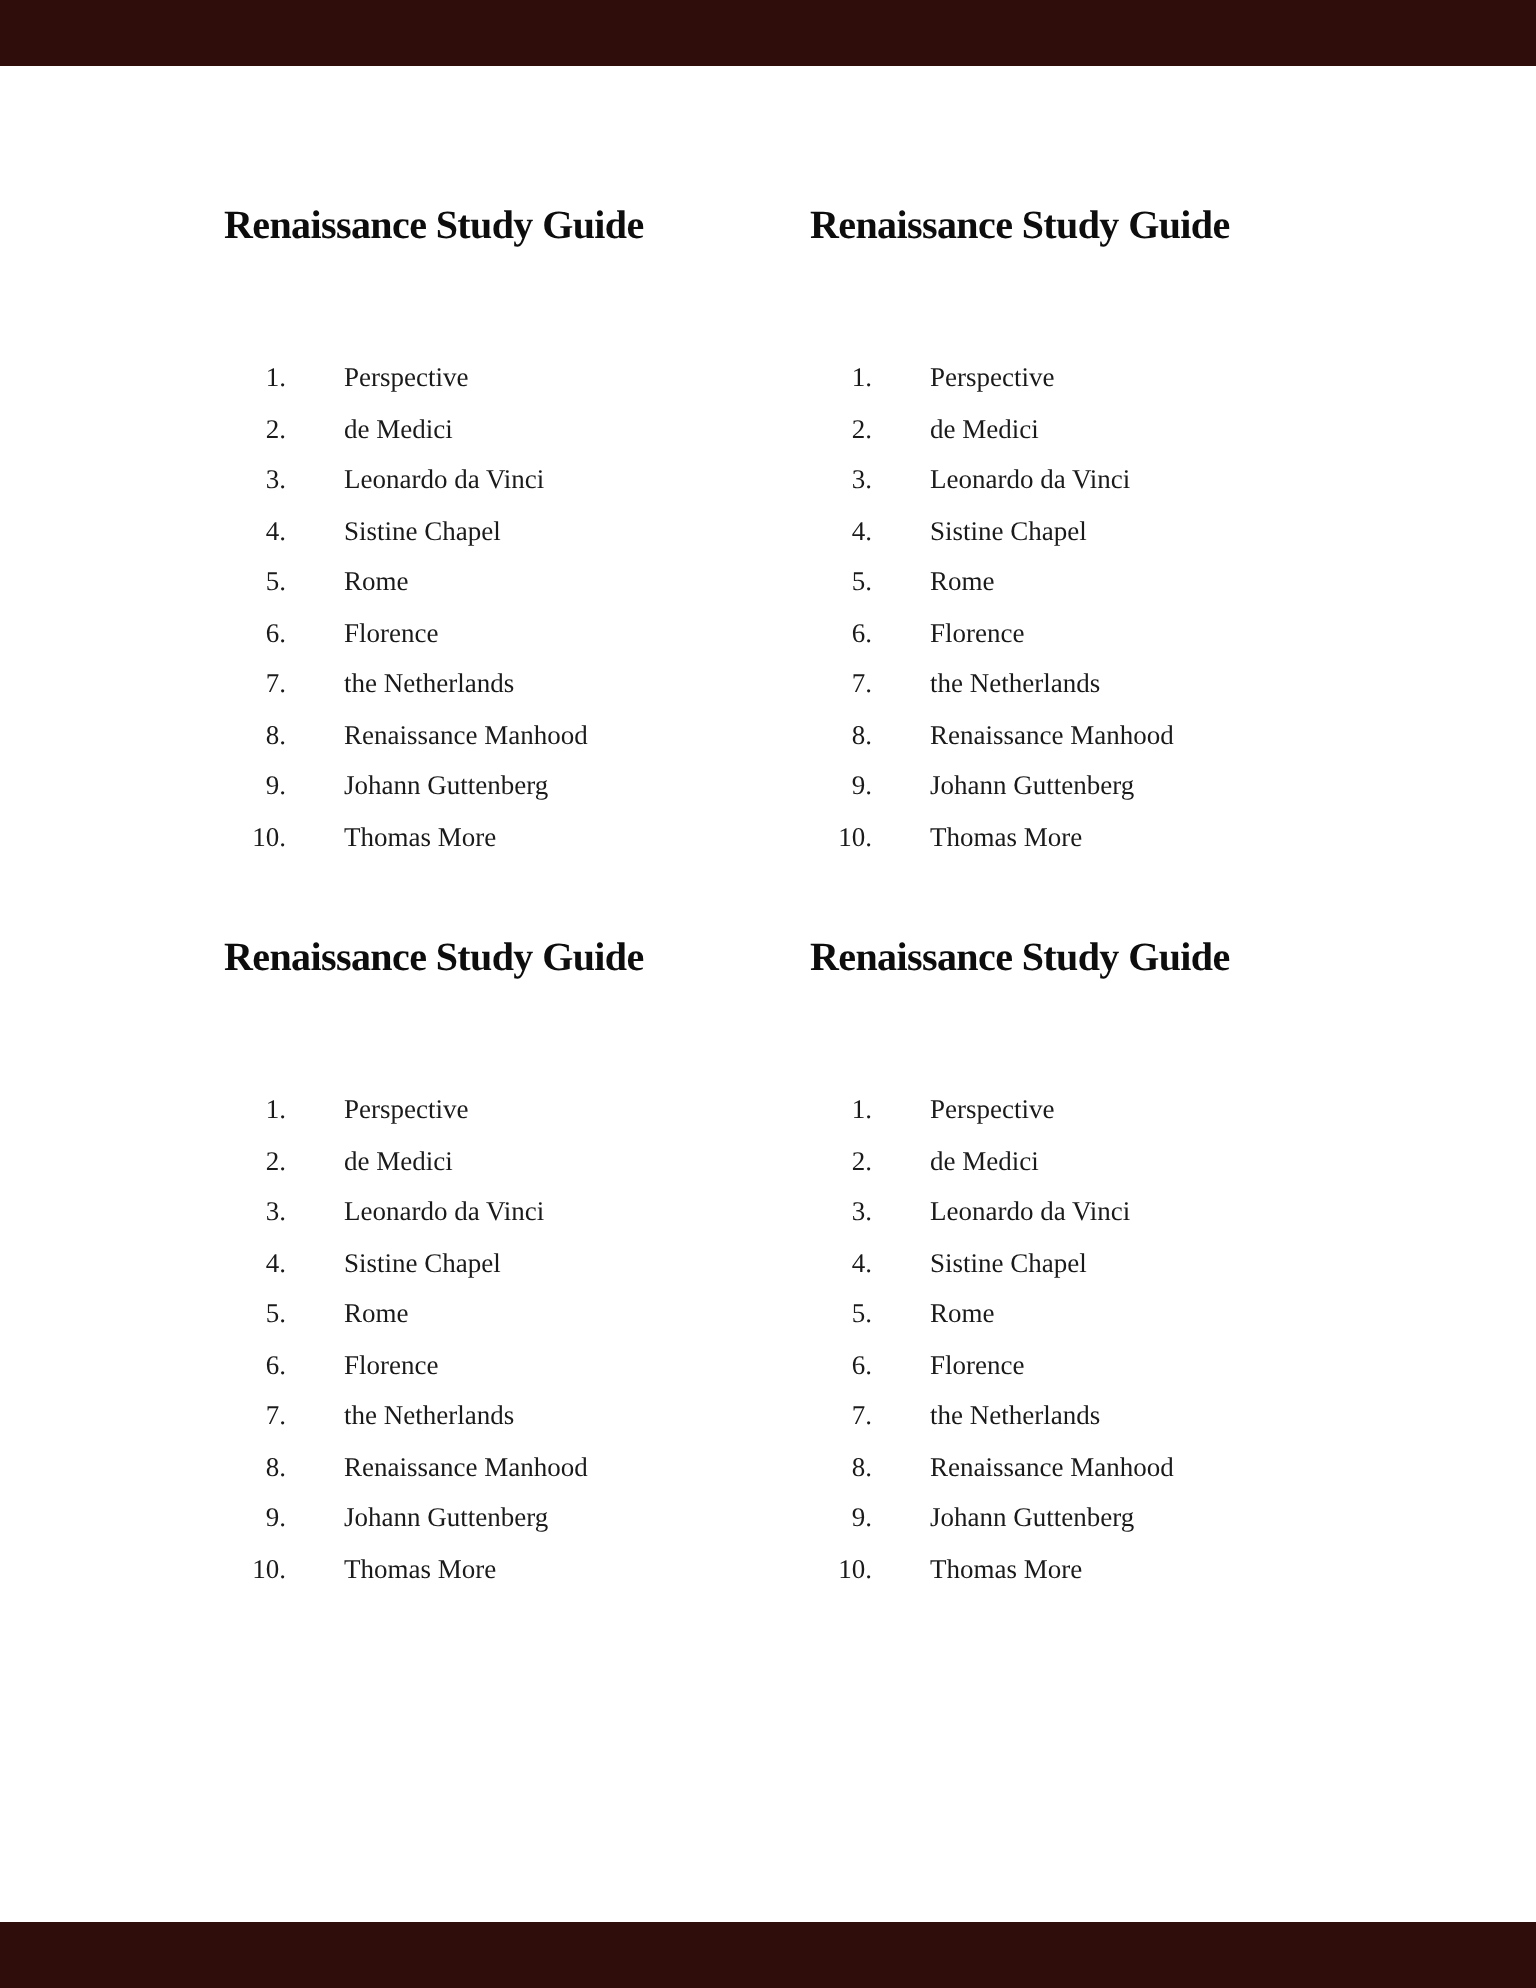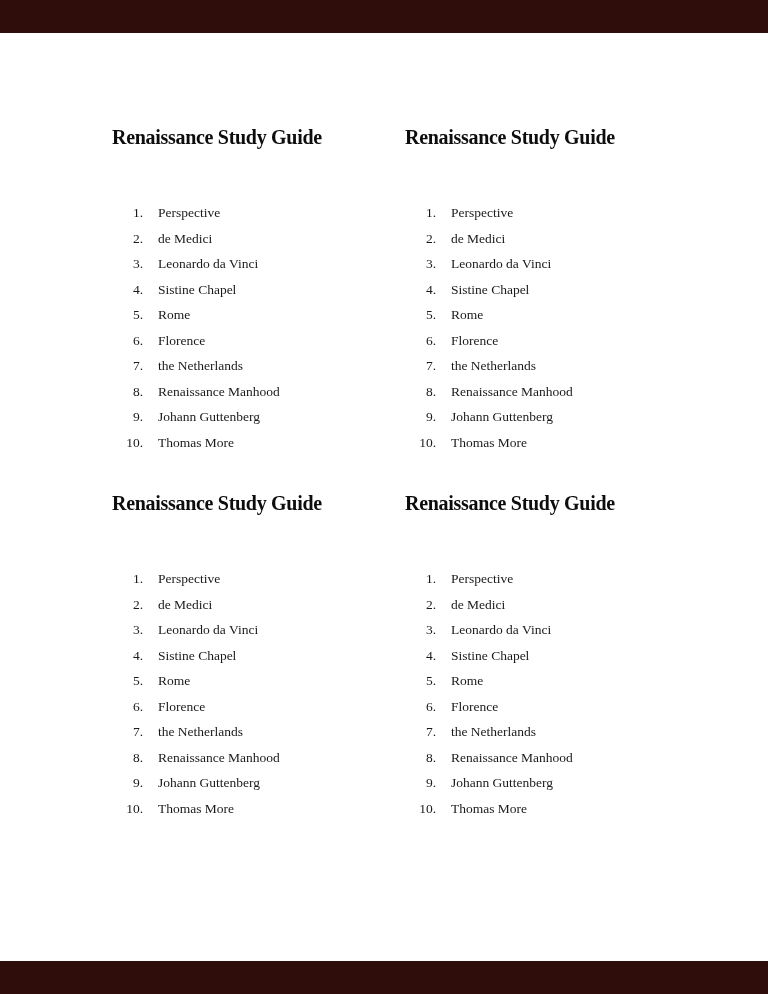--- a/index.html
+++ b/index.html
@@ -21,21 +21,21 @@
     background: #2f0d0b;
   }
   .bar.top { position: absolute; top: 0; left: 0; }
   .bar.bottom { position: absolute; bottom: 0; left: 0; }
 
   .page-content {
     position: absolute;
     top: 33px;
     left: 0;
     right: 0;
-    padding: 92px 0 0 112px;
+    padding: 68px 0 0 112px;
     display: grid;
     grid-template-columns: 293px 293px;
     grid-template-rows: 366px 366px;
   }
   .quadrant {
     padding-right: 20px;
   }
   .guide-title {
     font-size: 20px;
     font-weight: bold;
@@ -55,21 +55,21 @@
     line-height: 25.5px;
     font-size: 13.5px;
     color: #1a1a1a;
   }
   .guide-list .num {
     width: 31px;
     text-align: right;
     flex: 0 0 31px;
   }
   .guide-list .txt {
-    margin-left: 15px;
+    margin-left: 29px;
     text-align: center;
   }
 </style>
 </head>
 <body>
 
 <div class="bar top" style="background: rgb(47, 13, 11);"></div>
 
 <div class="page-content">
 

